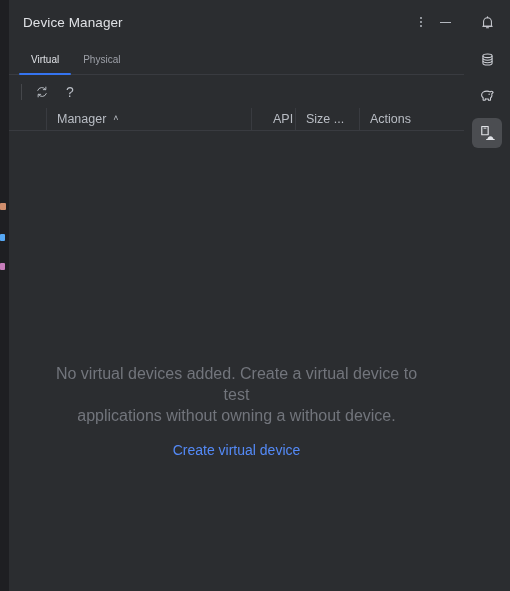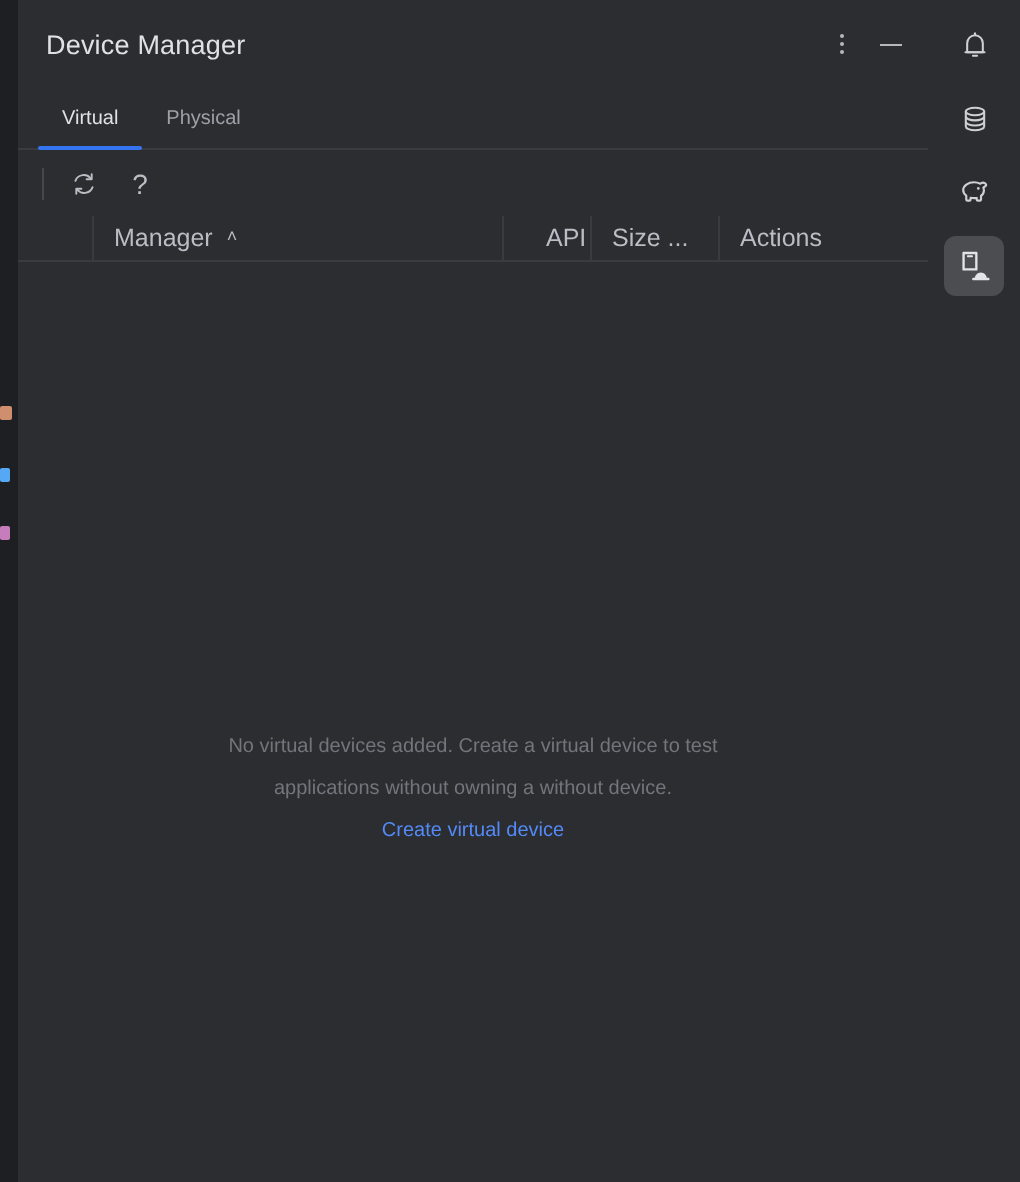--- a/index.html
+++ b/index.html
@@ -229,28 +229,28 @@
   }
   .empty-state {
     position: absolute;
     left: 0; right: 0;
     top: 232px;
     text-align: center;
     padding: 0 36px;
     box-sizing: border-box;
   }
   .empty-line {
-    font-size: 10px;
+    font-size: 16px;
     color: #72757c;
     line-height: 21px;
   }
   .empty-link {
     display: inline-block;
-    margin-top: 5px;
-    font-size: 10px;
+    margin-top: 16px;
+    font-size: 14px;
     color: #548af7;
     cursor: pointer;
   }
 
   
   .right-stripe {
     position: absolute;
     right: 0; top: 0;
     width: 46px;
     height: 591px;

